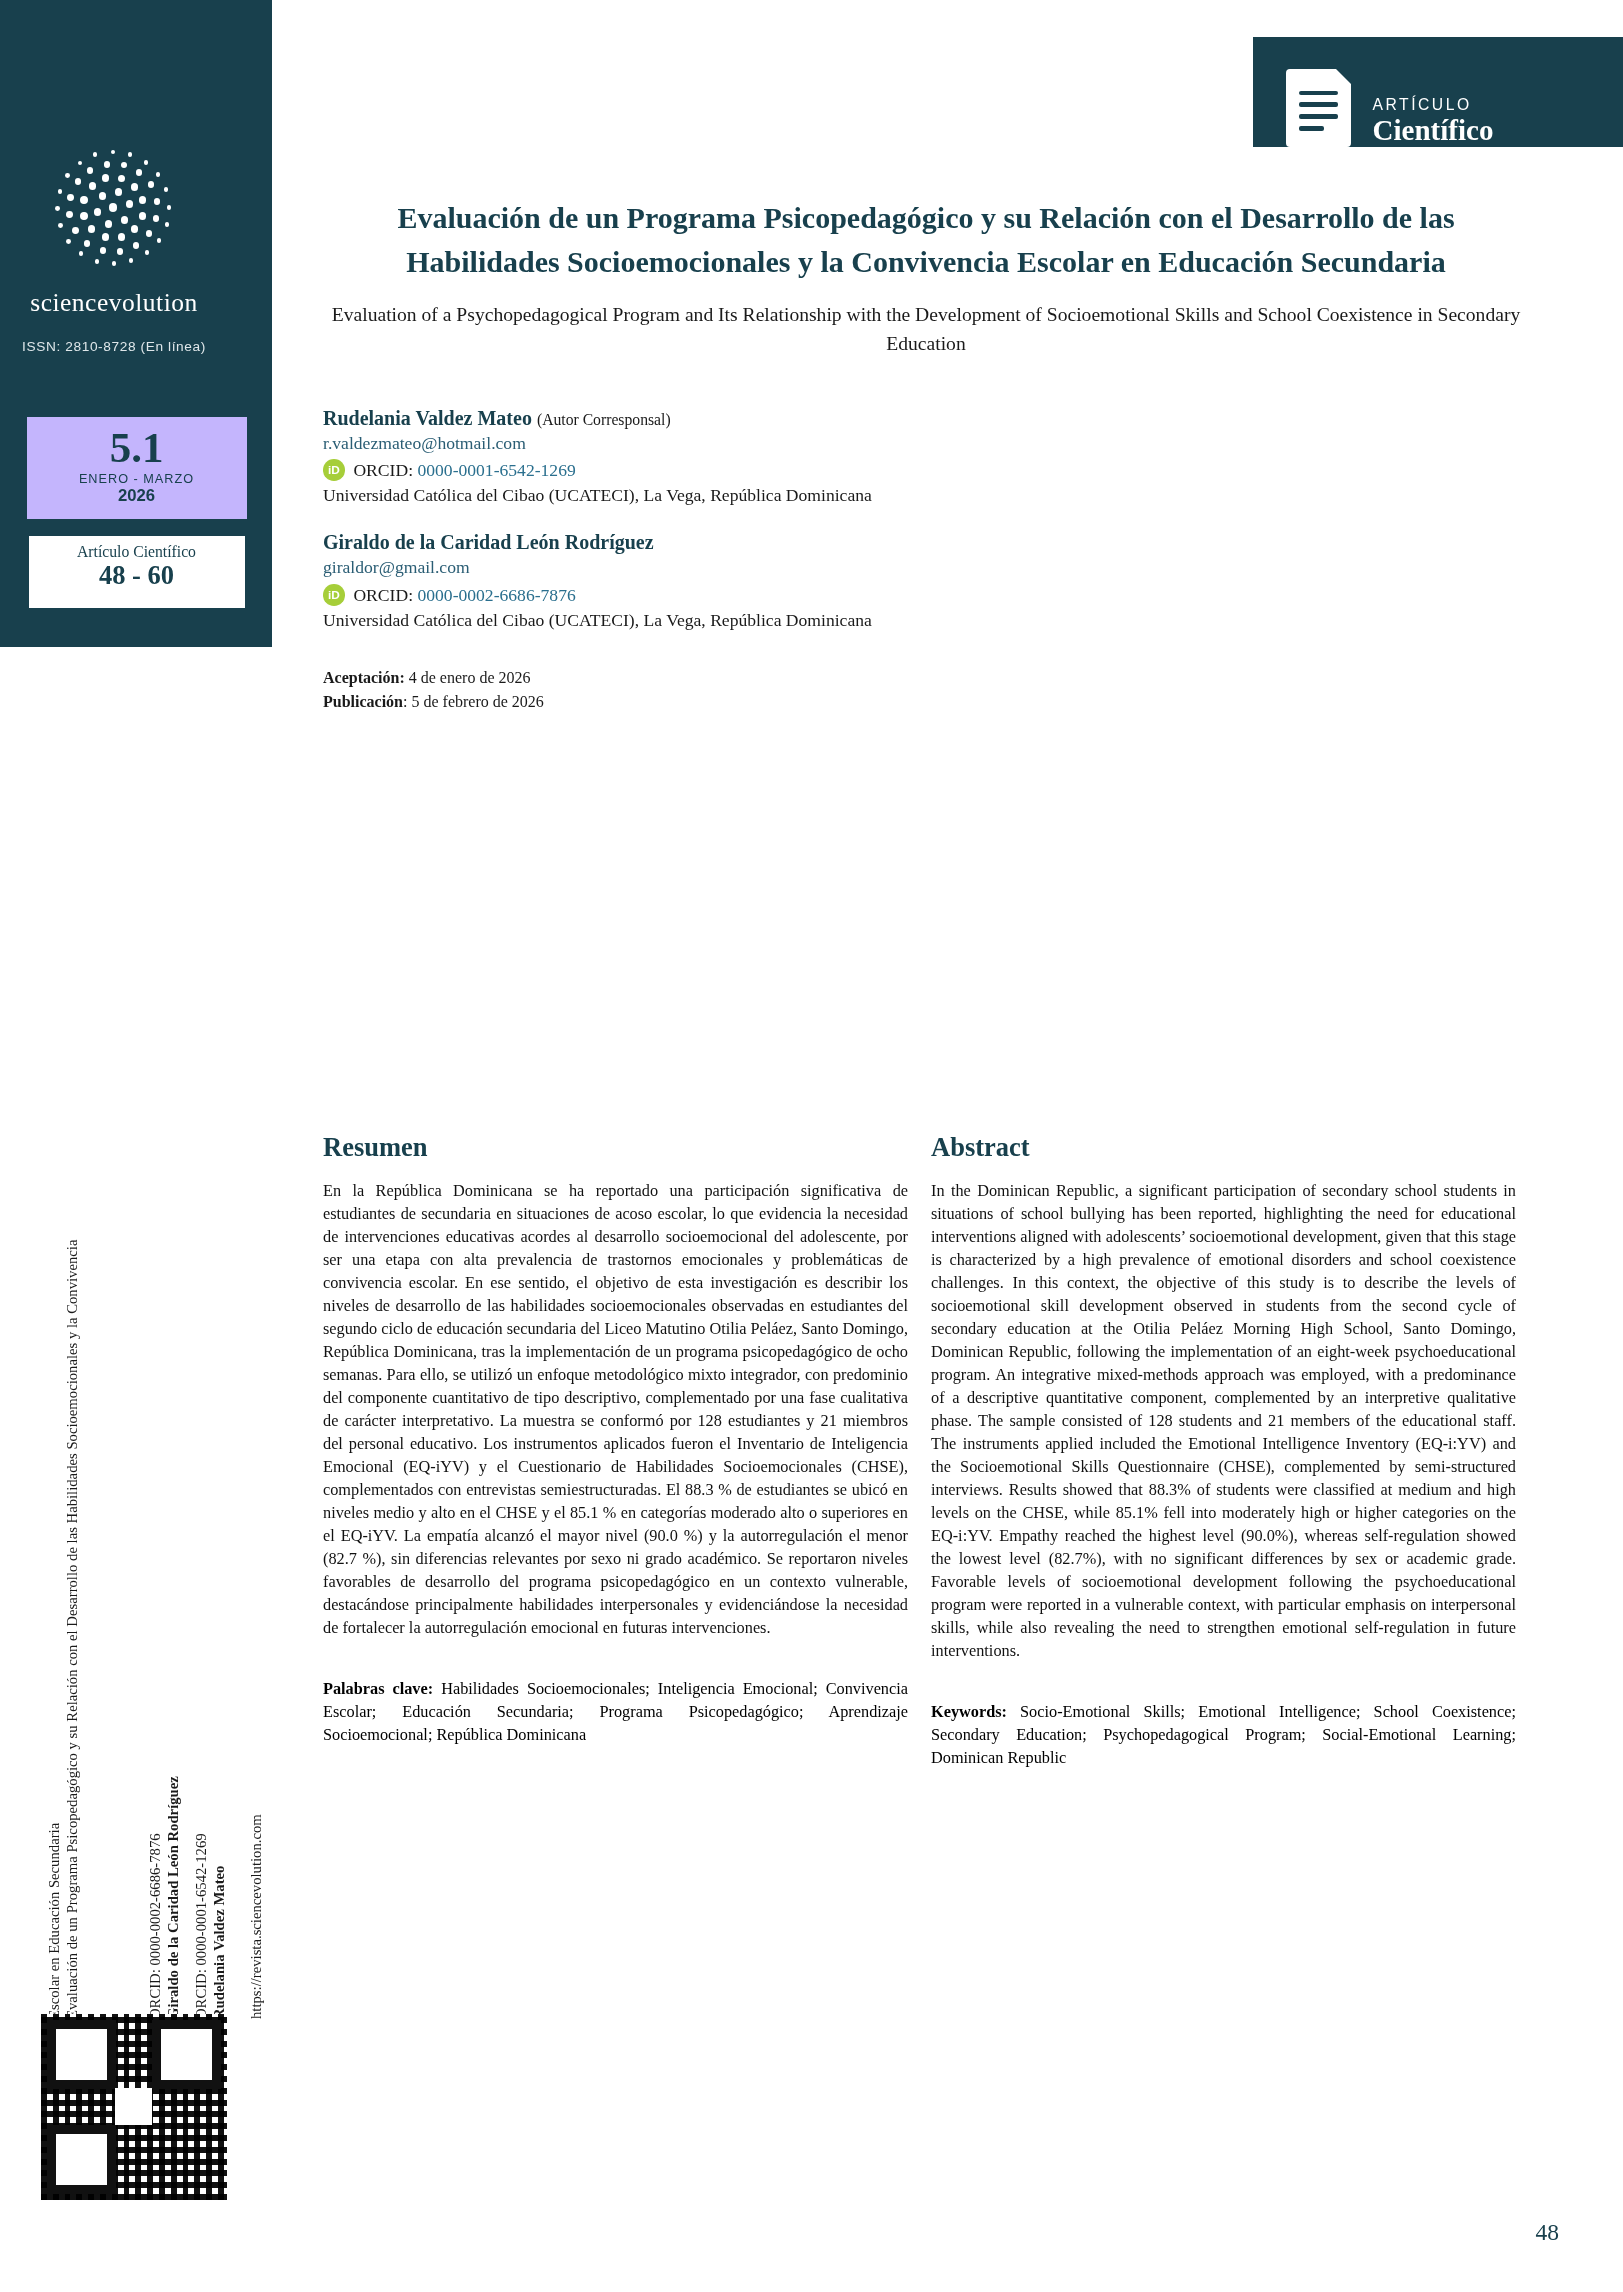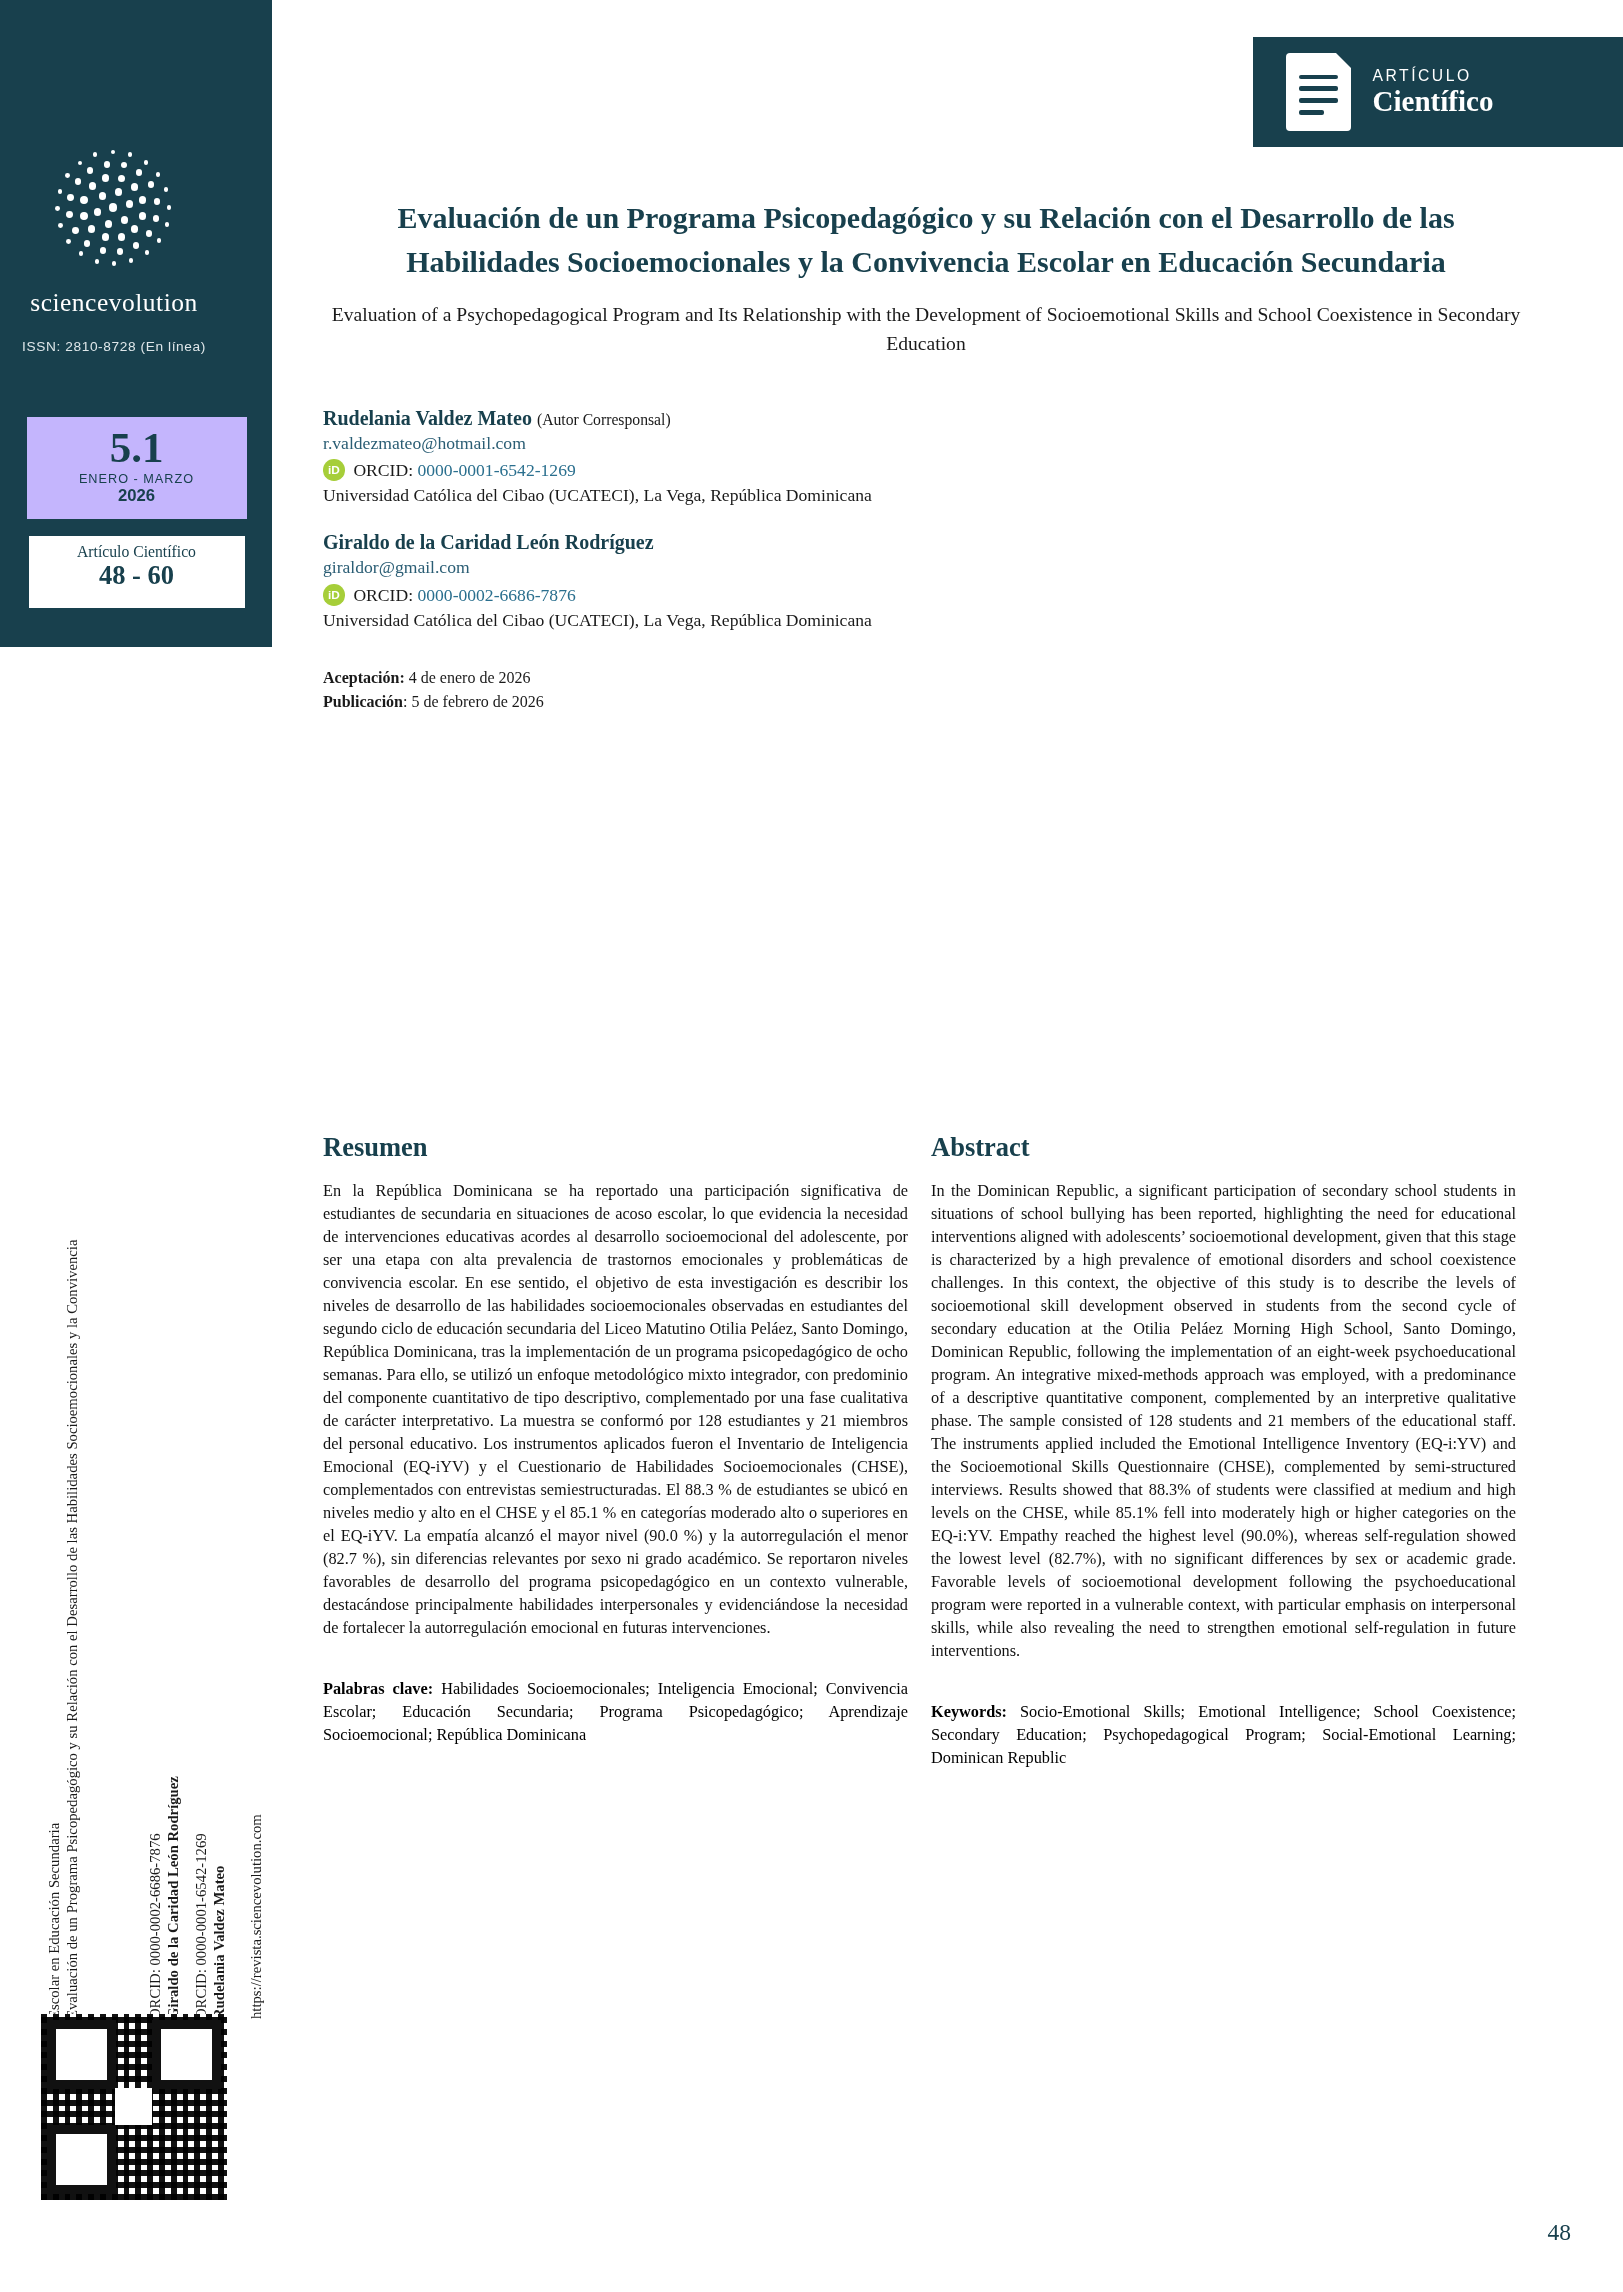--- a/index.html
+++ b/index.html
@@ -82,21 +82,21 @@
     content:"";position:absolute;width:51px;height:51px;border:9.8px solid #111;background:#fff;
   }
   .qr::before{left:5.9px;top:5.9px;}
   .qr::after{right:5.9px;top:5.9px;}
   .qr-bl{position:absolute;left:5.9px;bottom:5.9px;width:51px;height:51px;border:9.8px solid #111;background:#fff;}
   .qr-ctr{position:absolute;left:74px;top:74px;width:37px;height:37px;background:#fff;}
 
   
   .badge{
     position:absolute;right:0;top:37px;width:370px;height:110px;background:#18404d;
-    display:flex;align-items:center;
+    display:flex;align-items:flex-end;
   }
   .badge-icon{
     width:65px;height:78px;margin-left:33px;background:#ffffff;border-radius:3.9px;position:relative;flex:none;
   }
   .badge-icon i{
     position:absolute;left:12.7px;background:#18404d;height:4.9px;border-radius:2px;
   }
   .badge-icon i:nth-child(1){top:21.6px;width:39px;}
   .badge-icon i:nth-child(2){top:33px;width:39px;}
   .badge-icon i:nth-child(3){top:45px;width:39px;}
@@ -145,21 +145,21 @@
   .col h2{
     color:#18404d;font-size:26.5px;margin:0 0 15.7px 0;font-family:"Liberation Serif", serif;
   }
   .col p{
     margin:0;font-size:16.3px;line-height:23px;text-align:justify;color:#111;
     font-family:"Liberation Serif", serif;
   }
   .kw{margin-top:38px;font-size:16.3px;line-height:23px;text-align:justify;}
   .kw b{font-weight:bold;}
   .pagenum{
-    position:absolute;right:52px;bottom:47px;font-size:23.5px;color:#18404d;
+    position:absolute;right:64px;bottom:47px;font-size:23.5px;color:#18404d;
     font-family:"Liberation Serif", serif;
   }
 </style>
 </head>
 <body>
 
 <div class="leftbar"></div>
 <div class="leftbar-white"></div>
 
 <div class="logo-wrap">

